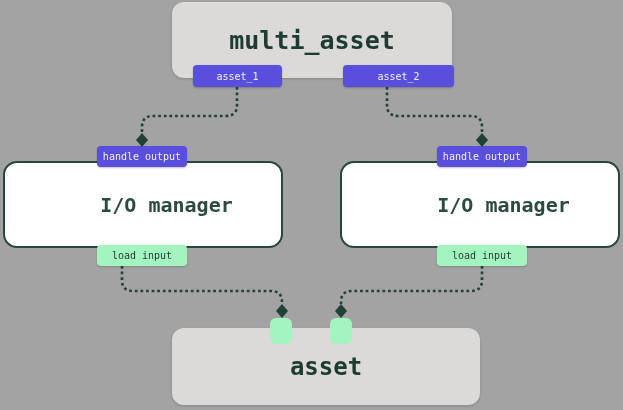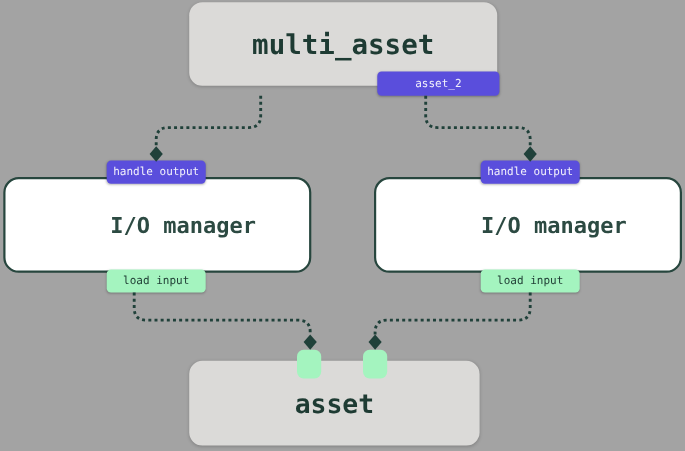--- a/index.html
+++ b/index.html
@@ -24,21 +24,21 @@
     box-shadow:0 1px 3px rgba(0,0,0,0.18);
   }
   .node-white{
     background:#FFFFFF;
     border:2.5px solid #27463E;
     border-radius:14px;
   }
   .node-multi-asset{left:172px;top:2px;width:280px;height:76px;}
   .node-io-left{left:3px;top:161px;width:280px;height:87px;}
   .node-io-right{left:340px;top:161px;width:280px;height:87px;}
-  .node-asset{left:172px;top:328px;width:264px;height:77px;}
+  .node-asset{left:172px;top:328px;width:308px;height:77px;}
 
   .node-title{
     color:#1E3B33;
     font-weight:600;
     letter-spacing:0px;
     white-space:nowrap;
   }
   .title-lg{font-size:25px;}
   .title-md{font-size:20px;color:#2C4A42;margin-left:47px;}
   .title-asset{font-size:24px;}
@@ -87,20 +87,23 @@
 </style>
 </head>
 <body>
 
 <div class="canvas">
 
   <div class="node node-gray node-multi-asset">
     <span class="node-title title-lg">multi_asset</span>
   </div>
 
+  <div class="badge badge-purple badge-asset1">
+    <span>asset_1</span>
+  </div>
   <div class="badge badge-purple badge-asset2">
     <span>asset_2</span>
   </div>
 
   <div class="node node-white node-io-left">
     <span class="node-title title-md">I/O manager</span>
   </div>
   <div class="badge badge-purple badge-ho-left">
     <span>handle output</span>
   </div>

